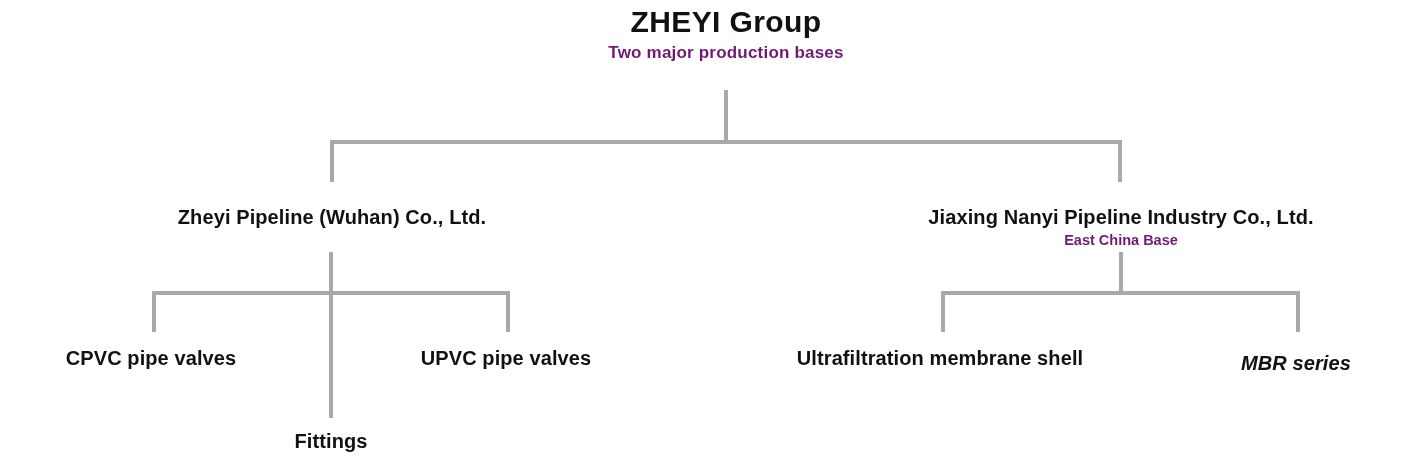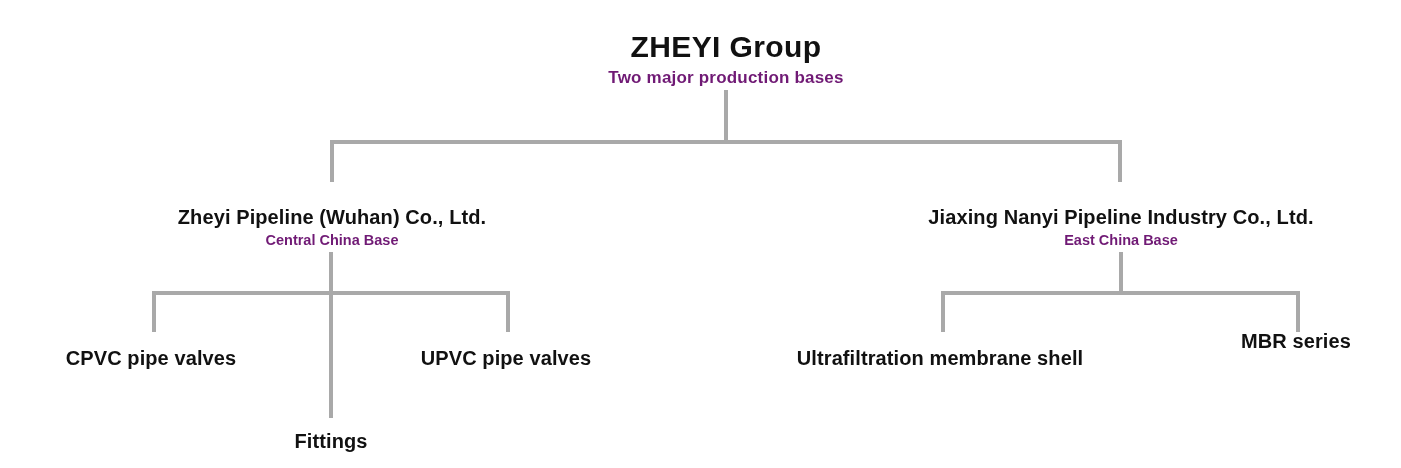--- a/index.html
+++ b/index.html
@@ -37,33 +37,32 @@
   
   .line{position:absolute;background:#a9a9a9;}
   .v{width:4px;}
   .h{height:4px;}
 </style>
 </head>
 <body>
 
 <div id="chart">
 
-  <div class="node root" style="left:726px;top:30px;">
+  <div class="node root" style="left:726px;top:5px;">
     <div class="title">ZHEYI Group</div>
     <div class="sub">Two major production bases</div>
   </div>
 
   <div class="line v" style="left:724px;top:90px;height:54px;"></div>
   <div class="line h" style="left:330px;top:140px;width:792px;"></div>
   <div class="line v" style="left:330px;top:140px;height:42px;"></div>
   <div class="line v" style="left:1118px;top:140px;height:42px;"></div>
 
   <div class="node lvl2" style="left:332px;top:197px;">
     <div class="title">Zheyi Pipeline (Wuhan) Co., Ltd.</div>
-    <div class="sub">Central China Base</div>
   </div>
 
   <div class="node lvl2" style="left:1121px;top:197px;">
     <div class="title">Jiaxing Nanyi Pipeline Industry Co., Ltd.</div>
     <div class="sub">East China Base</div>
   </div>
 
   <div class="line v" style="left:329px;top:252px;height:166px;"></div>
   <div class="line h" style="left:152px;top:291px;width:358px;"></div>
   <div class="line v" style="left:152px;top:291px;height:41px;"></div>
@@ -83,17 +82,17 @@
   </div>
 
   <div class="node leaf" style="left:331px;top:430px;">
     <div class="title">Fittings</div>
   </div>
 
   <div class="node leaf" style="left:940px;top:347px;">
     <div class="title">Ultrafiltration membrane shell</div>
   </div>
 
-  <div class="node leaf" style="left:1296px;top:330px;">
+  <div class="node leaf" style="left:1296px;top:352px;font-style:italic;">
     <div class="title">MBR series</div>
   </div>
 
 </div>
 
 </body></html>

